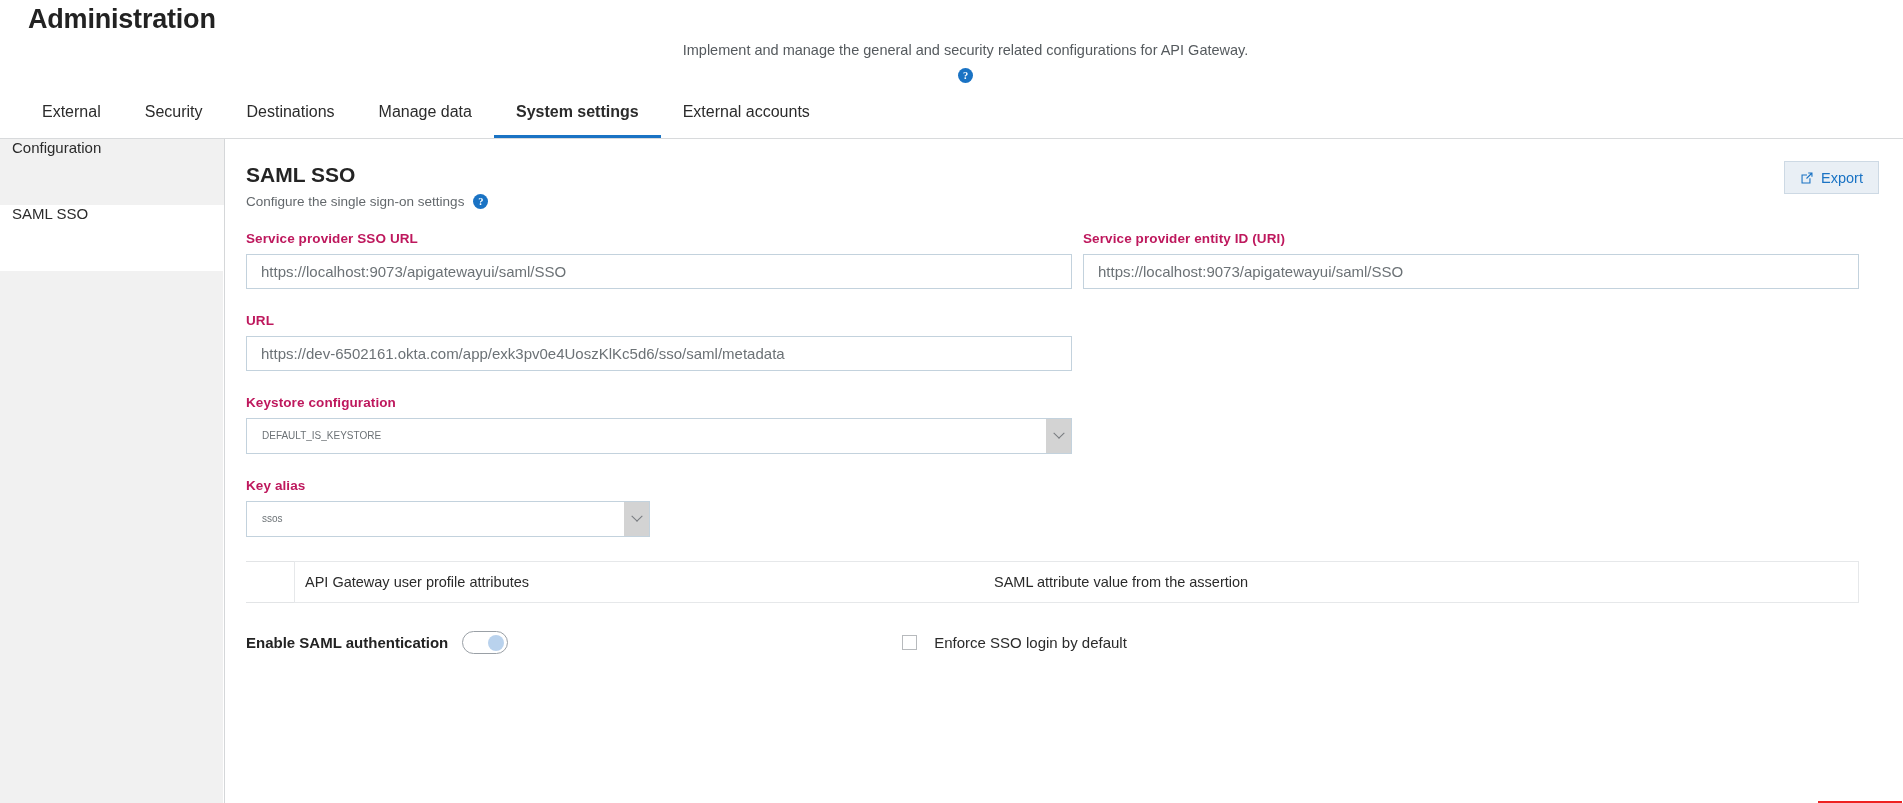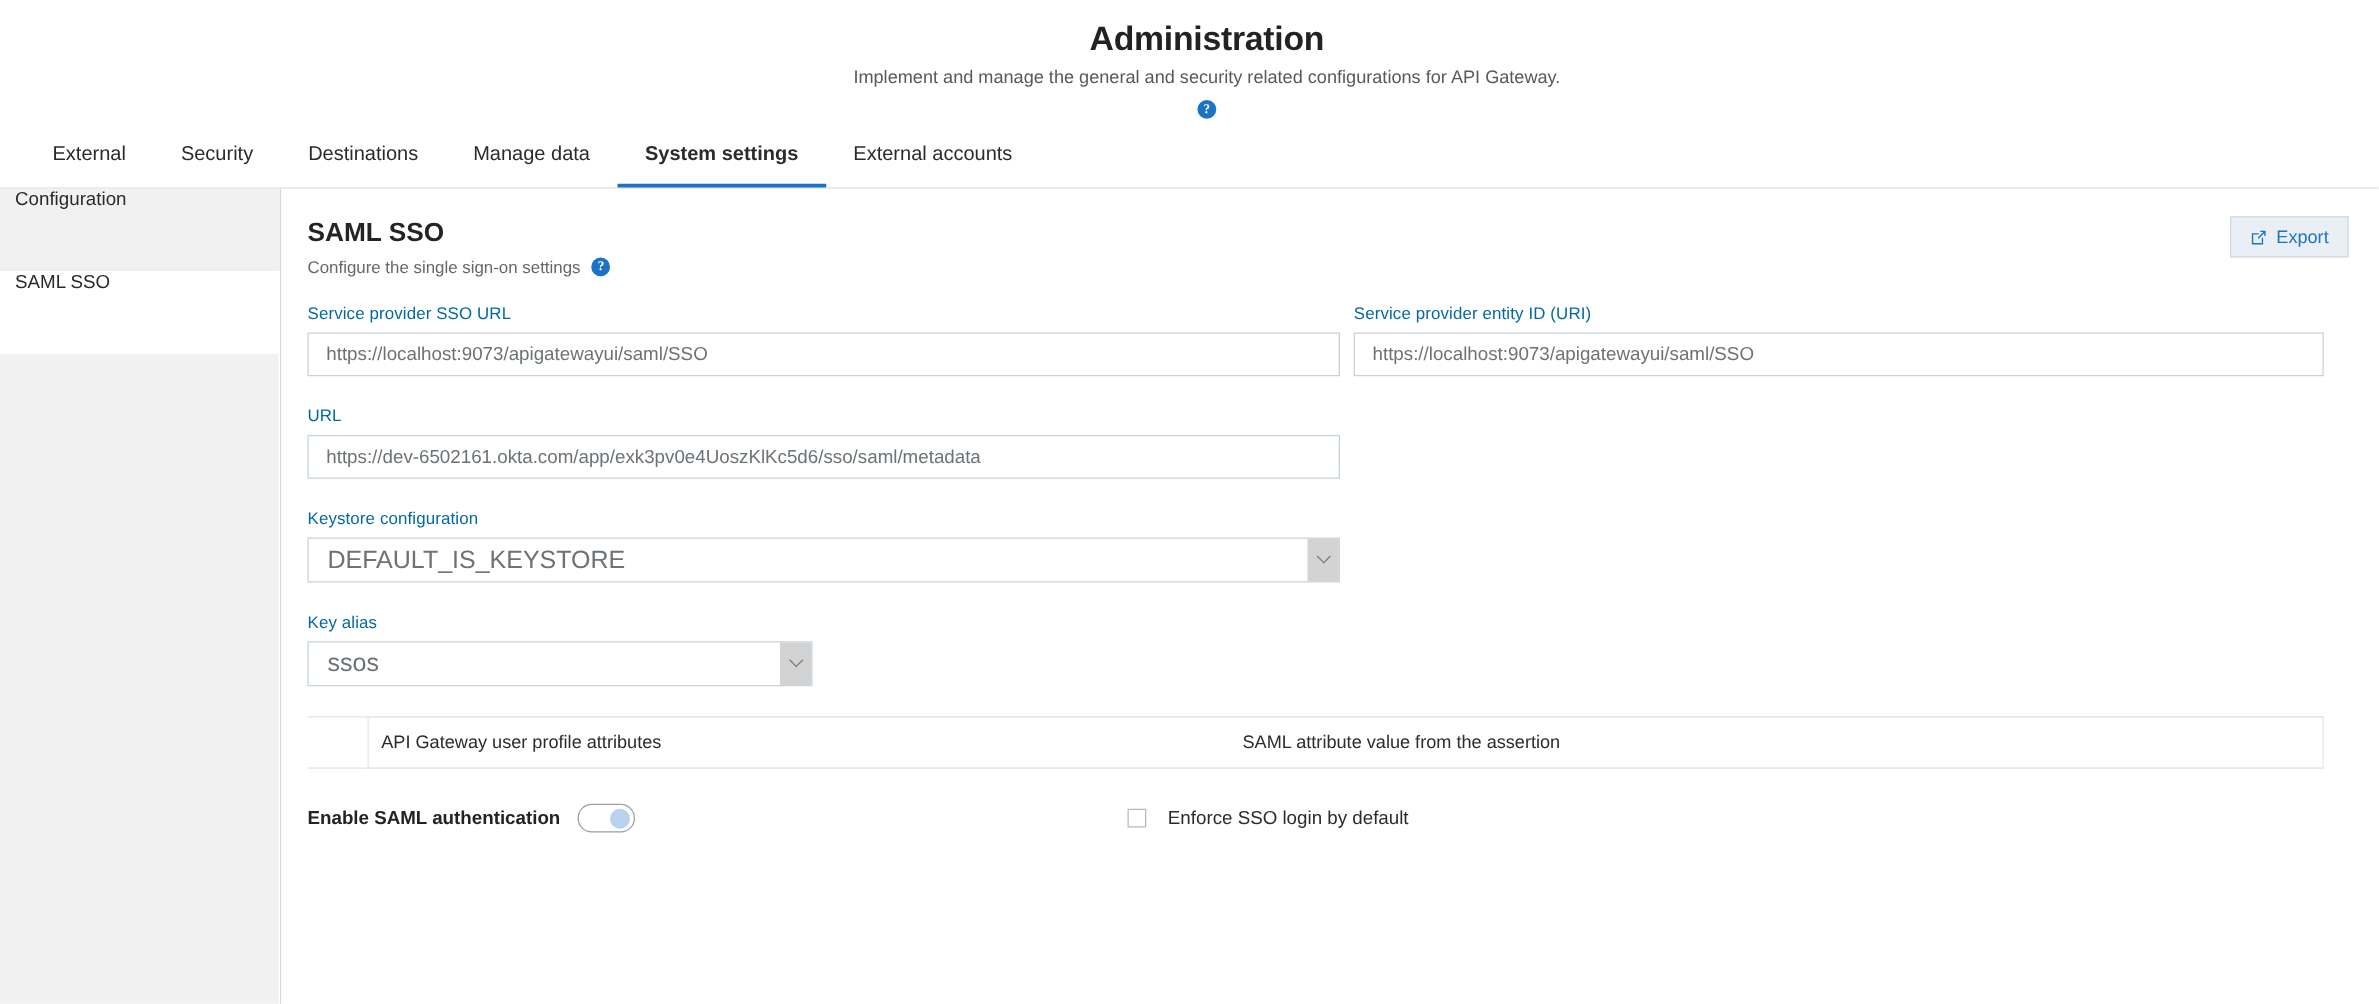--- a/index.html
+++ b/index.html
@@ -10,21 +10,21 @@
     font-family: "Liberation Sans", sans-serif;
     overflow: hidden;
   }
   #app {
     position: relative;
     width: 1903px; height: 803px;
     background: #ffffff;
   }
 
   
-  .page-header { padding: 16px 0 0 28px; text-align: center; }
+  .page-header { padding: 4px 0 0 28px; }
   .page-title {
     font-size: 27px;
     font-weight: bold;
     color: #222222;
     letter-spacing: -0.2px;
     margin: 0;
     padding-top: 0px;
     line-height: 30px;
   }
   .page-subtitle-row {
@@ -164,22 +164,22 @@
   .row2 {
     display: flex;
     gap: 0px;
   }
   .col-left { width: 826px; flex: 0 0 826px; }
   .col-right { flex: 1 1 auto; padding-left: 11px; }
 
   .field { margin-bottom: 24px; }
   .field-label {
     font-size: 13.5px;
-    font-weight: normal;
-    color: #0369a1;
+    font-weight: bold;
+    color: #be185d;
     margin-bottom: 8px;
     display: block;
     letter-spacing: 0.1px;
   }
   .field-input {
     width: 100%;
     height: 35px;
     border: 1px solid #c3d2dd;
     background: #ffffff;
     color: #6c7276;
@@ -194,21 +194,21 @@
     position: relative;
     display: block;
     height: 36px;
     border: 1px solid #c3d2dd;
     background: #ffffff;
   }
   .select-wrap .sel-text {
     position: absolute;
     left: 15px; top: 0;
     line-height: 34px;
-    font-size: 20px;
+    font-size: 10px;
     color: #6c7276;
   }
   .select-wrap .sel-arrow {
     position: absolute;
     right: 0; top: 0;
     width: 25px; height: 34px;
     background: #d3d3d3;
     display: flex;
     align-items: center;
     justify-content: center;

